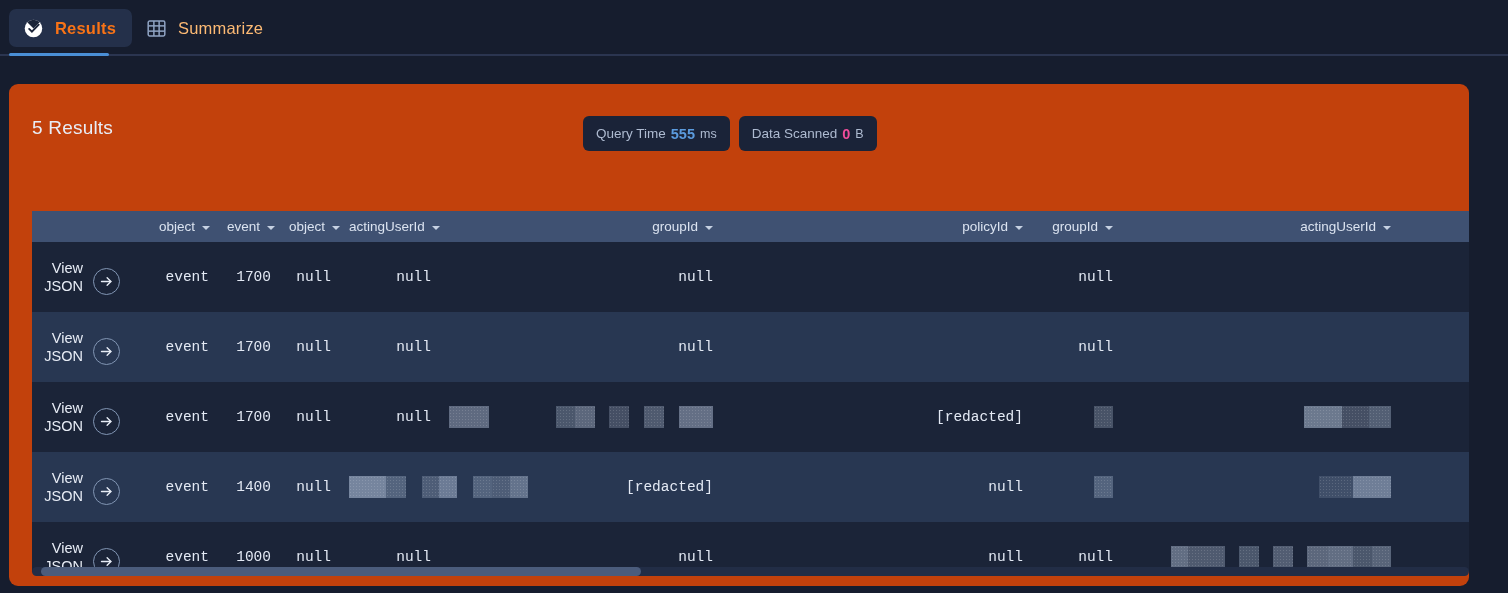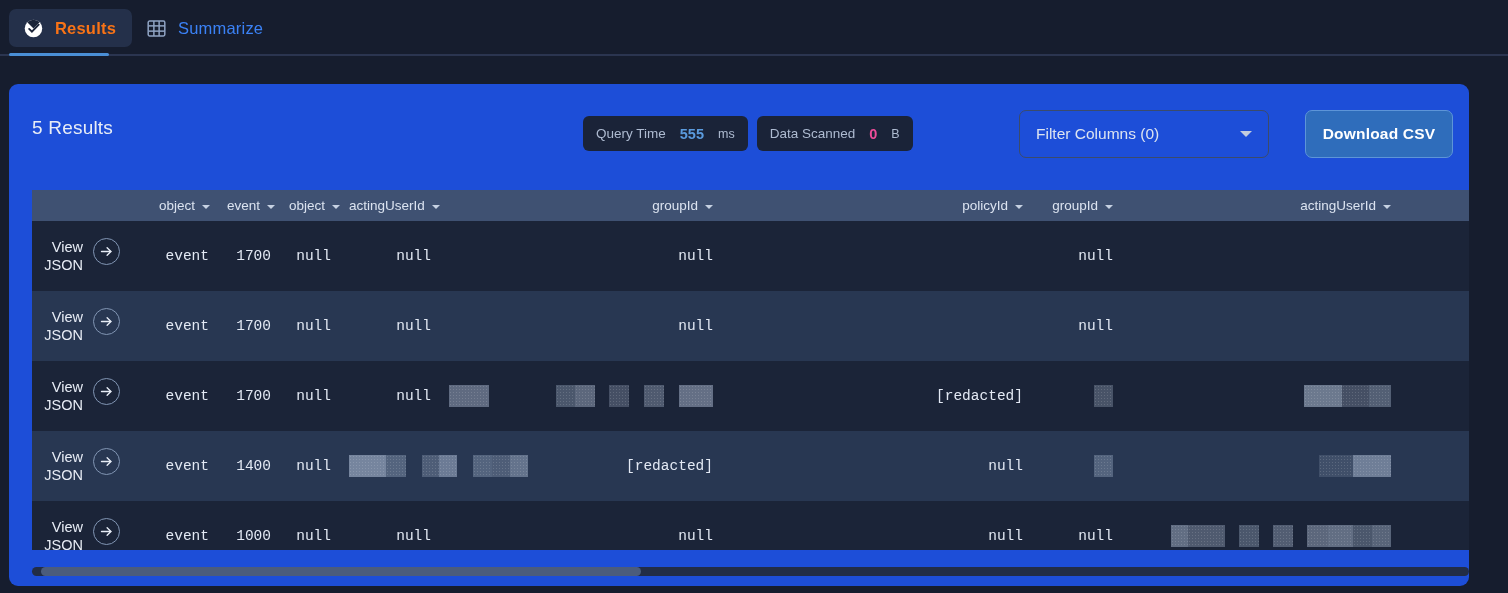--- a/index.html
+++ b/index.html
@@ -45,31 +45,31 @@
     border-radius: 7px;
     cursor: pointer;
     user-select: none;
   }
   .tab.active { background: #24304a; }
   .tab-label {
     font-size: 16.5px;
     letter-spacing: .2px;
   }
   .tab.active .tab-label { color: #f97316; font-weight: 700; }
-  .tab:not(.active) .tab-label { color: #3b82f6; font-weight: 400; }
+  .tab:not(.active) .tab-label { color: #fdba74; font-weight: 400; }
   .tab-icon { display: flex; align-items: center; justify-content: center; width: 22px; height: 22px; }
 
   
   .card {
     position: absolute;
     left: 9px;
     top: 84px;
     width: 1460px;
     height: 502px;
-    background: #1d4ed8;
+    background: #c2410c;
     border-radius: 9px;
     overflow: hidden;
   }
 
   .card-head {
     position: relative;
     height: 95px;
   }
   .results-count {
     position: absolute;
@@ -87,21 +87,21 @@
     display: flex;
     gap: 9px;
   }
   .chip {
     background: #1a2338;
     border-radius: 6px;
     height: 35px;
     display: flex;
     align-items: center;
     padding: 0 13px;
-    gap: 14px;
+    gap: 5px;
     font-size: 13.5px;
     white-space: nowrap;
   }
   .chip-label { color: #aebbd1; }
   .chip-val { font-weight: 700; font-size: 14.5px; }
   .chip-unit { color: #aebbd1; font-size: 12.5px; }
 
   .filter-select {
     position: absolute;
     right: 200px;
@@ -143,21 +143,21 @@
     font-weight: 700;
     font-family: "Liberation Sans", sans-serif;
     cursor: pointer;
     letter-spacing: .2px;
   }
 
   
   .table-wrap {
     position: absolute;
     left: 23px;
-    top: 106px;
+    top: 127px;
     width: 1437px;
     height: 360px;
     overflow: hidden;
   }
   .tbl {
     width: 1625px;
     border-collapse: collapse;
     table-layout: fixed;
   }
   .tbl thead th {
@@ -196,21 +196,21 @@
 
   td.cell-null { font-family: "Liberation Sans", sans-serif; }
 
   
   td.viewjson {
     text-align: left;
     padding-left: 38px;
   }
   .vj {
     display: flex;
-    align-items: flex-start;
+    align-items: flex-end;
     gap: 10px;
     cursor: pointer;
   }
   .vj-text {
     font-family: "Liberation Sans", sans-serif;
     font-size: 14.5px;
     line-height: 18px;
     color: #e8edf6;
     width: 42px;
   }
@@ -303,26 +303,21 @@
         <span class="chip-val" id="qt-val" style="color: rgb(91, 155, 222);">555</span>
         <span class="chip-unit">ms</span>
       </div>
       <div class="chip">
         <span class="chip-label">Data Scanned</span>
         <span class="chip-val" id="ds-val" style="color: rgb(239, 77, 154);">0</span>
         <span class="chip-unit">B</span>
       </div>
     </div>
 
-    <div class="filter-select">
-      <span class="filter-select-label">Filter Columns (0)</span>
-      <span class="caret"></span>
-    </div>
-
-    <button class="dl-btn">Download CSV</button>
+
   </div>
 
   <div class="table-wrap">
     <table class="tbl">
       <colgroup>
         <col style="width:118px">
           <col style="width:68px">
           <col style="width:62px">
         <col style="width:60px">
           <col style="width:100px">

